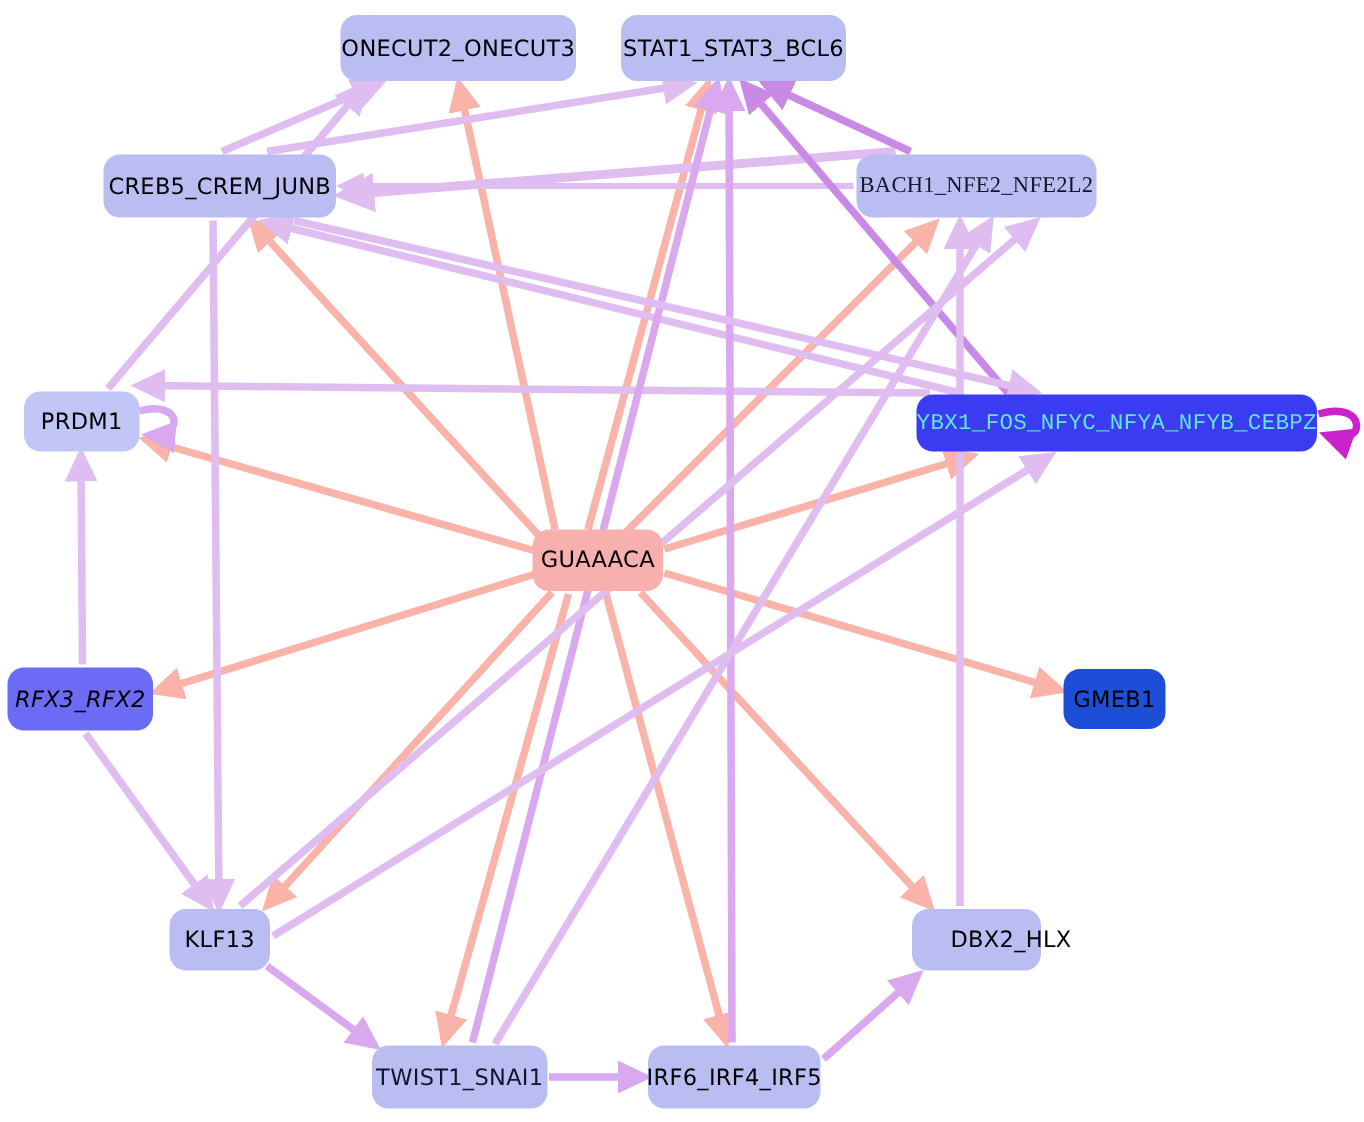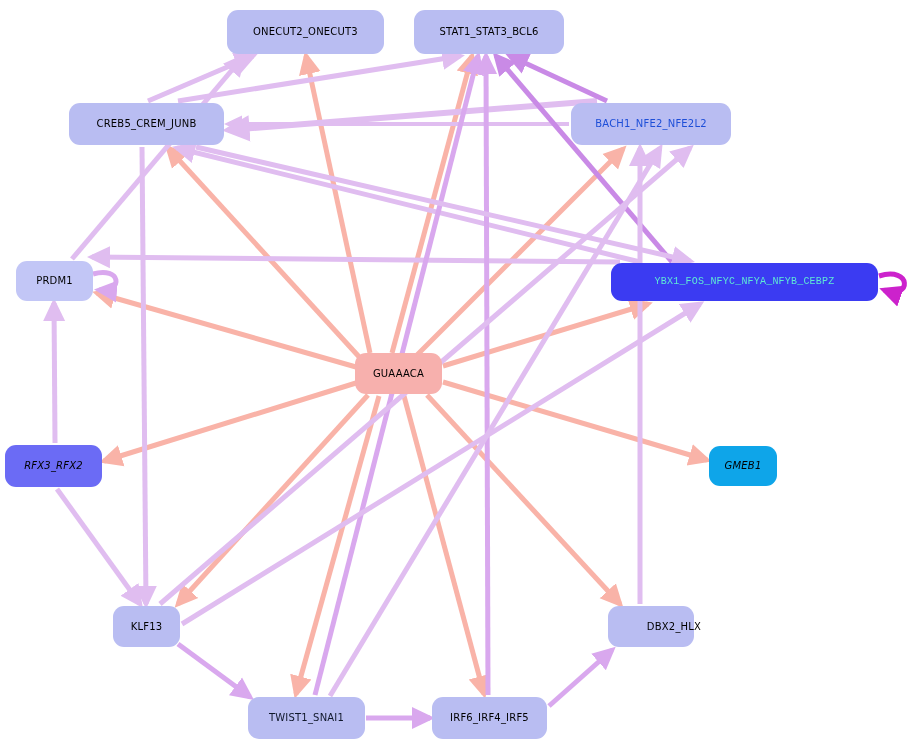--- a/index.html
+++ b/index.html
@@ -28,21 +28,21 @@
     fill: none;
     stroke-linecap: butt;
   }
   .node-box {
     position: absolute;
     box-sizing: border-box;
     display: flex;
     align-items: center;
     justify-content: center;
     border-radius: 11px;
-    font-size: 10px;
+    font-size: 15px;
     color: #000000;
     letter-spacing: 0.2px;
     white-space: nowrap;
     font-family: "DejaVu Sans", sans-serif;
     z-index: 5;
   }
   .node-label {
     pointer-events: none;
     line-height: 1;
   }
@@ -119,35 +119,35 @@
       <div class="node-box" style="left: 227px; top: 10px; width: 157px; height: 44px; background: rgb(185, 189, 242);">
         <span class="node-label" style="color: rgb(0, 0, 0);">ONECUT2_ONECUT3</span>
       </div>
       <div class="node-box" style="left: 414px; top: 10px; width: 150px; height: 44px; background: rgb(185, 189, 242);">
         <span class="node-label" style="color: rgb(0, 0, 0);">STAT1_STAT3_BCL6</span>
       </div>
       <div class="node-box" style="left: 69px; top: 103px; width: 155px; height: 42px; background: rgb(185, 189, 242);">
         <span class="node-label" style="color: rgb(0, 0, 0);">CREB5_CREM_JUNB</span>
       </div>
       <div class="node-box" style="left: 571px; top: 103px; width: 160px; height: 42px; background: rgb(185, 189, 242);">
-        <span class="node-label" style="color: #1d4ed8;">BACH1_NFE2_NFE2L2</span>
+        <span class="node-label" style="color: #0f172a; font-family: Liberation Serif, serif;">BACH1_NFE2_NFE2L2</span>
       </div>
       <div class="node-box" style="left: 16px; top: 261px; width: 77px; height: 40px; background: rgb(194, 198, 246); text-align: center;">
         <span class="node-label" style="color: rgb(0, 0, 0);">PRDM1</span>
       </div>
       <div class="node-box" style="left: 611px; top: 263px; width: 267px; height: 38px; background: rgb(59, 59, 242);">
         <span class="node-label node-dark-text" style="color: #5eead4; font-family: Liberation Mono, monospace;">YBX1_FOS_NFYC_NFYA_NFYB_CEBPZ</span>
       </div>
       <div class="node-box" style="left: 355px; top: 353px; width: 87px; height: 41px; background: rgb(247, 176, 173);">
         <span class="node-label" style="color: rgb(0, 0, 0);">GUAAACA</span>
       </div>
       <div class="node-box" style="left: 5px; top: 445px; width: 97px; height: 42px; background: rgb(107, 107, 245); font-style: italic;">
         <span class="node-label" style="color: rgb(0, 0, 0);">RFX3_RFX2</span>
       </div>
-      <div class="node-box" style="left: 709px; top: 446px; width: 68px; height: 40px; background: #0ea5e9; font-style: italic;">
+      <div class="node-box" style="left: 709px; top: 446px; width: 68px; height: 40px; background: #1d4ed8;">
         <span class="node-label" style="color: rgb(0, 0, 0);">GMEB1</span>
       </div>
       <div class="node-box" style="left: 113px; top: 606px; width: 67px; height: 41px; background: rgb(185, 189, 242);">
         <span class="node-label" style="color: rgb(0, 0, 0);">KLF13</span>
       </div>
       <div class="node-box" style="left: 608px; top: 606px; width: 86px; height: 41px; background: rgb(185, 189, 242); padding-left: 46px;">
         <span class="node-label" style="color: rgb(0, 0, 0);">DBX2_HLX</span>
       </div>
       <div class="node-box" style="left: 248px; top: 697px; width: 117px; height: 42px; background: rgb(185, 189, 242);">
         <span class="node-label" style="color: #0f172a;">TWIST1_SNAI1</span>

